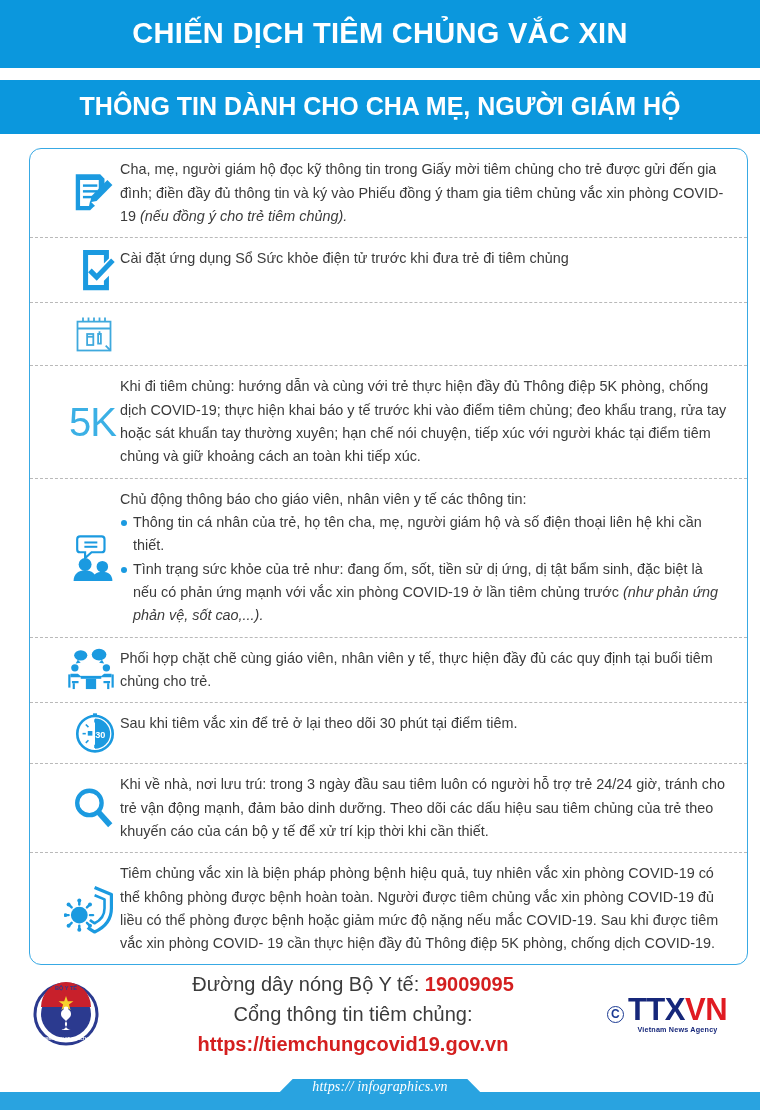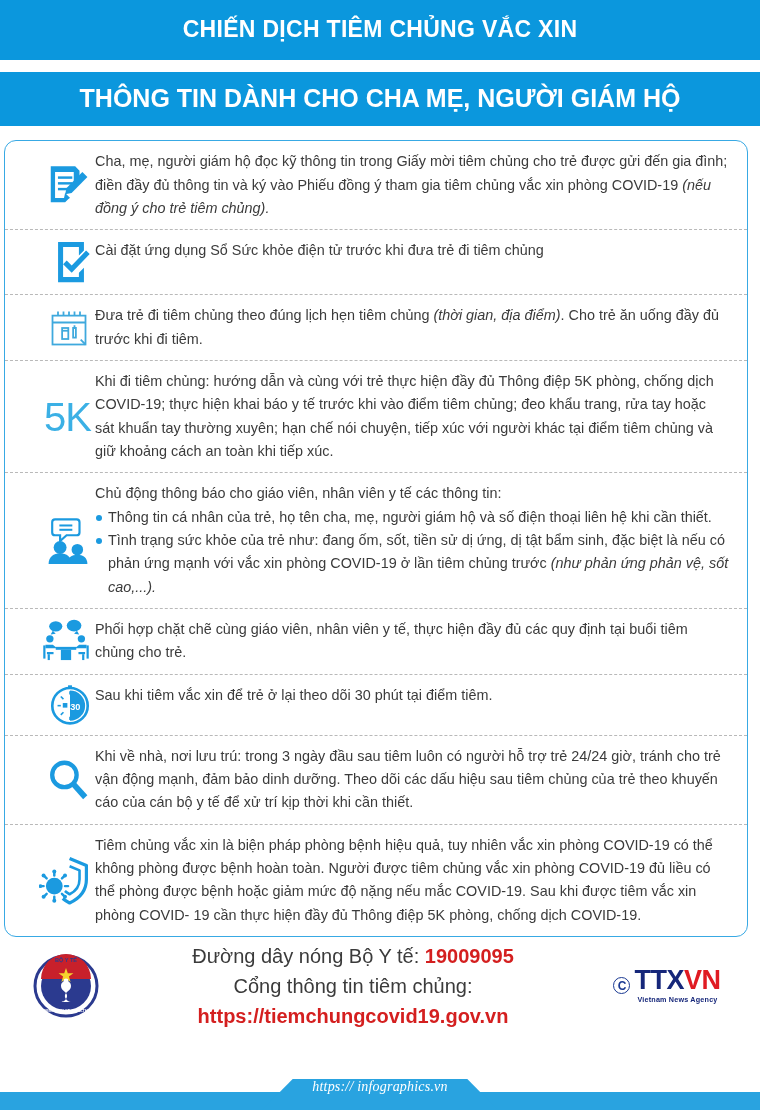--- a/index.html
+++ b/index.html
@@ -22,42 +22,42 @@
   .header-bar {
     background: #0b97dd;
     width: 100%;
     text-align: center;
     color: #ffffff;
   }
   .header-main {
     padding: 14px 20px 16px;
   }
   .header-main .hline {
-    font-size: 23px;
+    font-size: 29px;
     font-weight: bold;
     letter-spacing: 0.3px;
     line-height: 1.32;
     text-transform: uppercase;
     white-space: nowrap;
   }
   .header-gap { height: 12px; background: #ffffff; }
   .header-sub {
     padding: 11px 20px 13px;
   }
   .header-sub .sline {
     font-size: 25px;
     font-weight: bold;
     line-height: 1.2;
     text-transform: uppercase;
     white-space: nowrap;
   }
 
   
   .card {
-    margin: 14px 12px 0 4px;
+    margin: 14px 12px 0 29px;
     border: 1.6px solid #38a9e4;
     border-radius: 12px;
     background: #ffffff;
     overflow: hidden;
   }
   .row {
     display: flex;
     align-items: flex-start;
     padding: 9px 14px 9px 10px;
     border-bottom: 1.5px dashed #b9b9b9;
@@ -141,21 +141,21 @@
     width: 17px; height: 17px;
     display: flex; align-items: center; justify-content: center;
     font-size: 12px;
     line-height: 1;
   }
   .ttxvn-word {
     position: relative;
     text-align: center;
   }
   .ttxvn-word .big {
-    font-size: 27px;
+    font-size: 31px;
     font-weight: bold;
     letter-spacing: -0.5px;
     line-height: 0.95;
   }
   .ttxvn-word .big .navy { color: #16277a; }
   .ttxvn-word .big .red { color: #e01b22; }
   .ttxvn-word .sub {
     font-size: 7.2px;
     color: #16277a;
     font-weight: bold;
@@ -248,23 +248,20 @@
             <rect x="8" y="14" width="48" height="42"></rect>
             <line x1="8" y1="24" x2="56" y2="24"></line>
             <path d="M16 14v-6M24 14v-6M32 14v-6M40 14v-6M48 14v-6"></path>
             <rect x="22" y="32" width="9" height="16"></rect>
             <path d="M22 36h9"></path>
             <path d="M38 32l4 0 0 14-4 0z"></path>
             <path d="M40 32v-4"></path>
             <path d="M49 49l7 7"></path>
           </g>
         </svg>
-      </div>
-      <div class="row-body">
-        <p><span>Đưa trẻ đi tiêm chủng theo đúng lịch hẹn tiêm chủng </span><em>(thời gian, địa điểm)</em><span>. Cho trẻ ăn uống đầy đủ trước khi đi tiêm.</span></p>
       </div>
     </div>
 
     <div class="row">
       <div class="row-icon">
         <span class="fivek">5K</span>
       </div>
       <div class="row-body">
         <p>Khi đi tiêm chủng: hướng dẫn và cùng với trẻ thực hiện đầy đủ Thông điệp 5K phòng, chống dịch COVID-19; thực hiện khai báo y tế trước khi vào điểm tiêm chủng; đeo khẩu trang, rửa tay hoặc sát khuẩn tay thường xuyên; hạn chế nói chuyện, tiếp xúc với người khác tại điểm tiêm chủng và giữ khoảng cách an toàn khi tiếp xúc.</p>
       </div>

